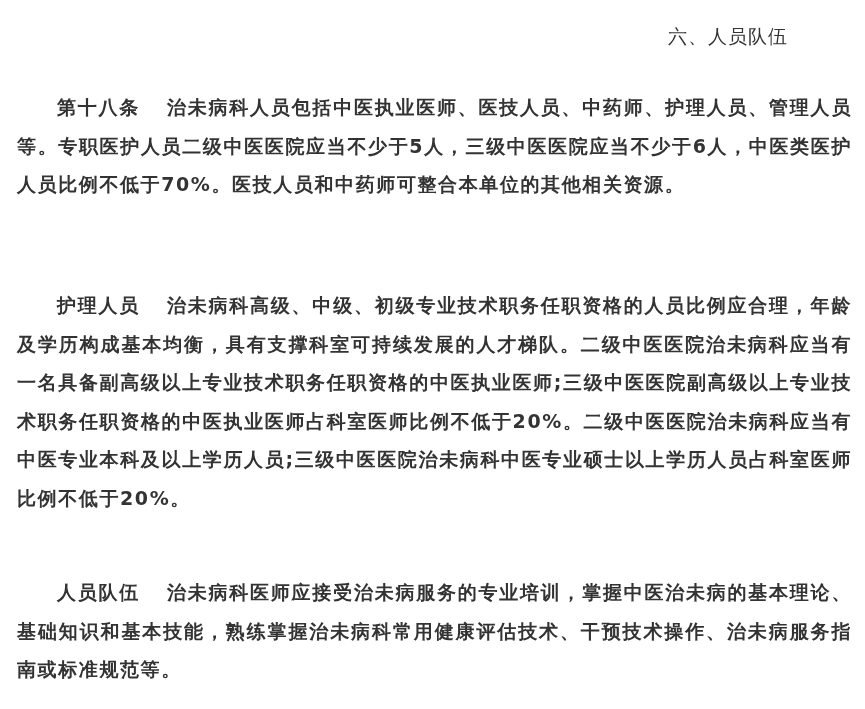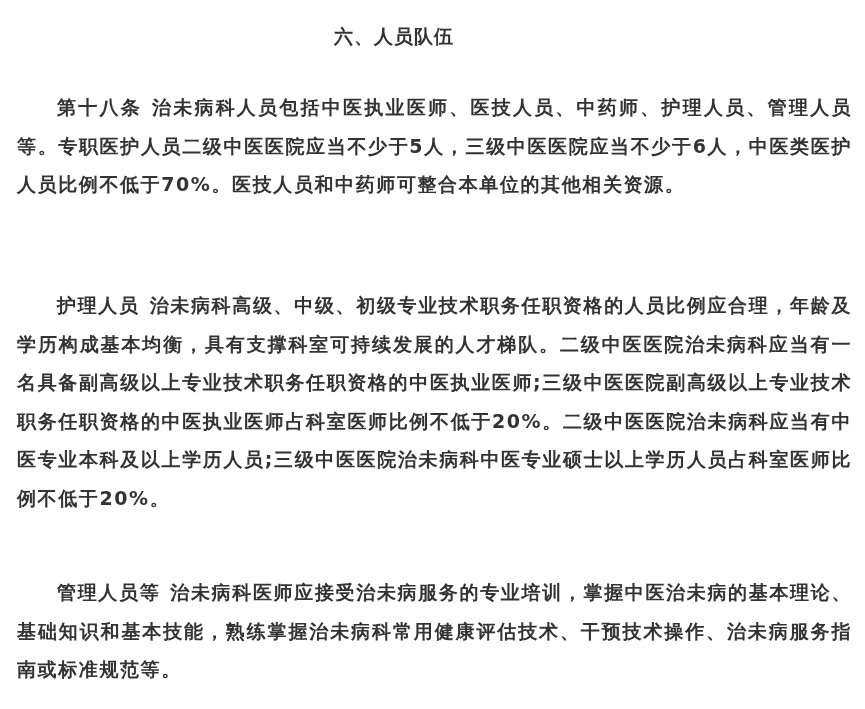--- a/index.html
+++ b/index.html
@@ -17,49 +17,49 @@
     .page {
       position: relative;
       width: 865px;
       height: 709px;
     }
     .section-title {
       position: absolute;
       top: 22px;
       left: 0;
       width: 788px;
-      text-align: center;
+      text-align: right;
       font-size: 19px;
-      font-weight: bold;
+      font-weight: normal;
       letter-spacing: 1px;
       line-height: 28px;
     }
     .para {
       position: absolute;
       left: 17px;
       width: 835px;
       font-size: 19px;
       font-weight: bold;
       line-height: 38.5px;
       letter-spacing: 1.6px;
       text-align: justify;
       text-indent: 40px;
       margin: 0;
     }
     .para .art {
-      margin-right: 10px;
+      margin-right: 27px;
     }
     #p18 { top: 88px; }
     #p19 { top: 286px; }
     #p20 { top: 573px; }
   </style>
 </head>
 <body>
 
 <div class="page">
   <div class="section-title">六、人员队伍</div>
 
   <p class="para" id="p18"><span class="art">第十八条</span><span>治未病科人员包括中医执业医师、医技人员、中药师、护理人员、管理人员等。专职医护人员二级中医医院应当不少于5人，三级中医医院应当不少于6人，中医类医护人员比例不低于70%。医技人员和中药师可整合本单位的其他相关资源。</span></p>
 
   <p class="para" id="p19"><span class="art">护理人员</span><span>治未病科高级、中级、初级专业技术职务任职资格的人员比例应合理，年龄及学历构成基本均衡，具有支撑科室可持续发展的人才梯队。二级中医医院治未病科应当有一名具备副高级以上专业技术职务任职资格的中医执业医师;三级中医医院副高级以上专业技术职务任职资格的中医执业医师占科室医师比例不低于20%。二级中医医院治未病科应当有中医专业本科及以上学历人员;三级中医医院治未病科中医专业硕士以上学历人员占科室医师比例不低于20%。</span></p>
 
-  <p class="para" id="p20"><span class="art">管理人员等</span><span>治未病科医师应接受治未病服务的专业培训，掌握中医治未病的基本理论、基础知识和基本技能，熟练掌握治未病科常用健康评估技术、干预技术操作、治未病服务指南或标准规范等。</span></p>
+  <p class="para" id="p20"><span class="art">人员队伍</span><span>治未病科医师应接受治未病服务的专业培训，掌握中医治未病的基本理论、基础知识和基本技能，熟练掌握治未病科常用健康评估技术、干预技术操作、治未病服务指南或标准规范等。</span></p>
 </div>
 
 </body></html>

